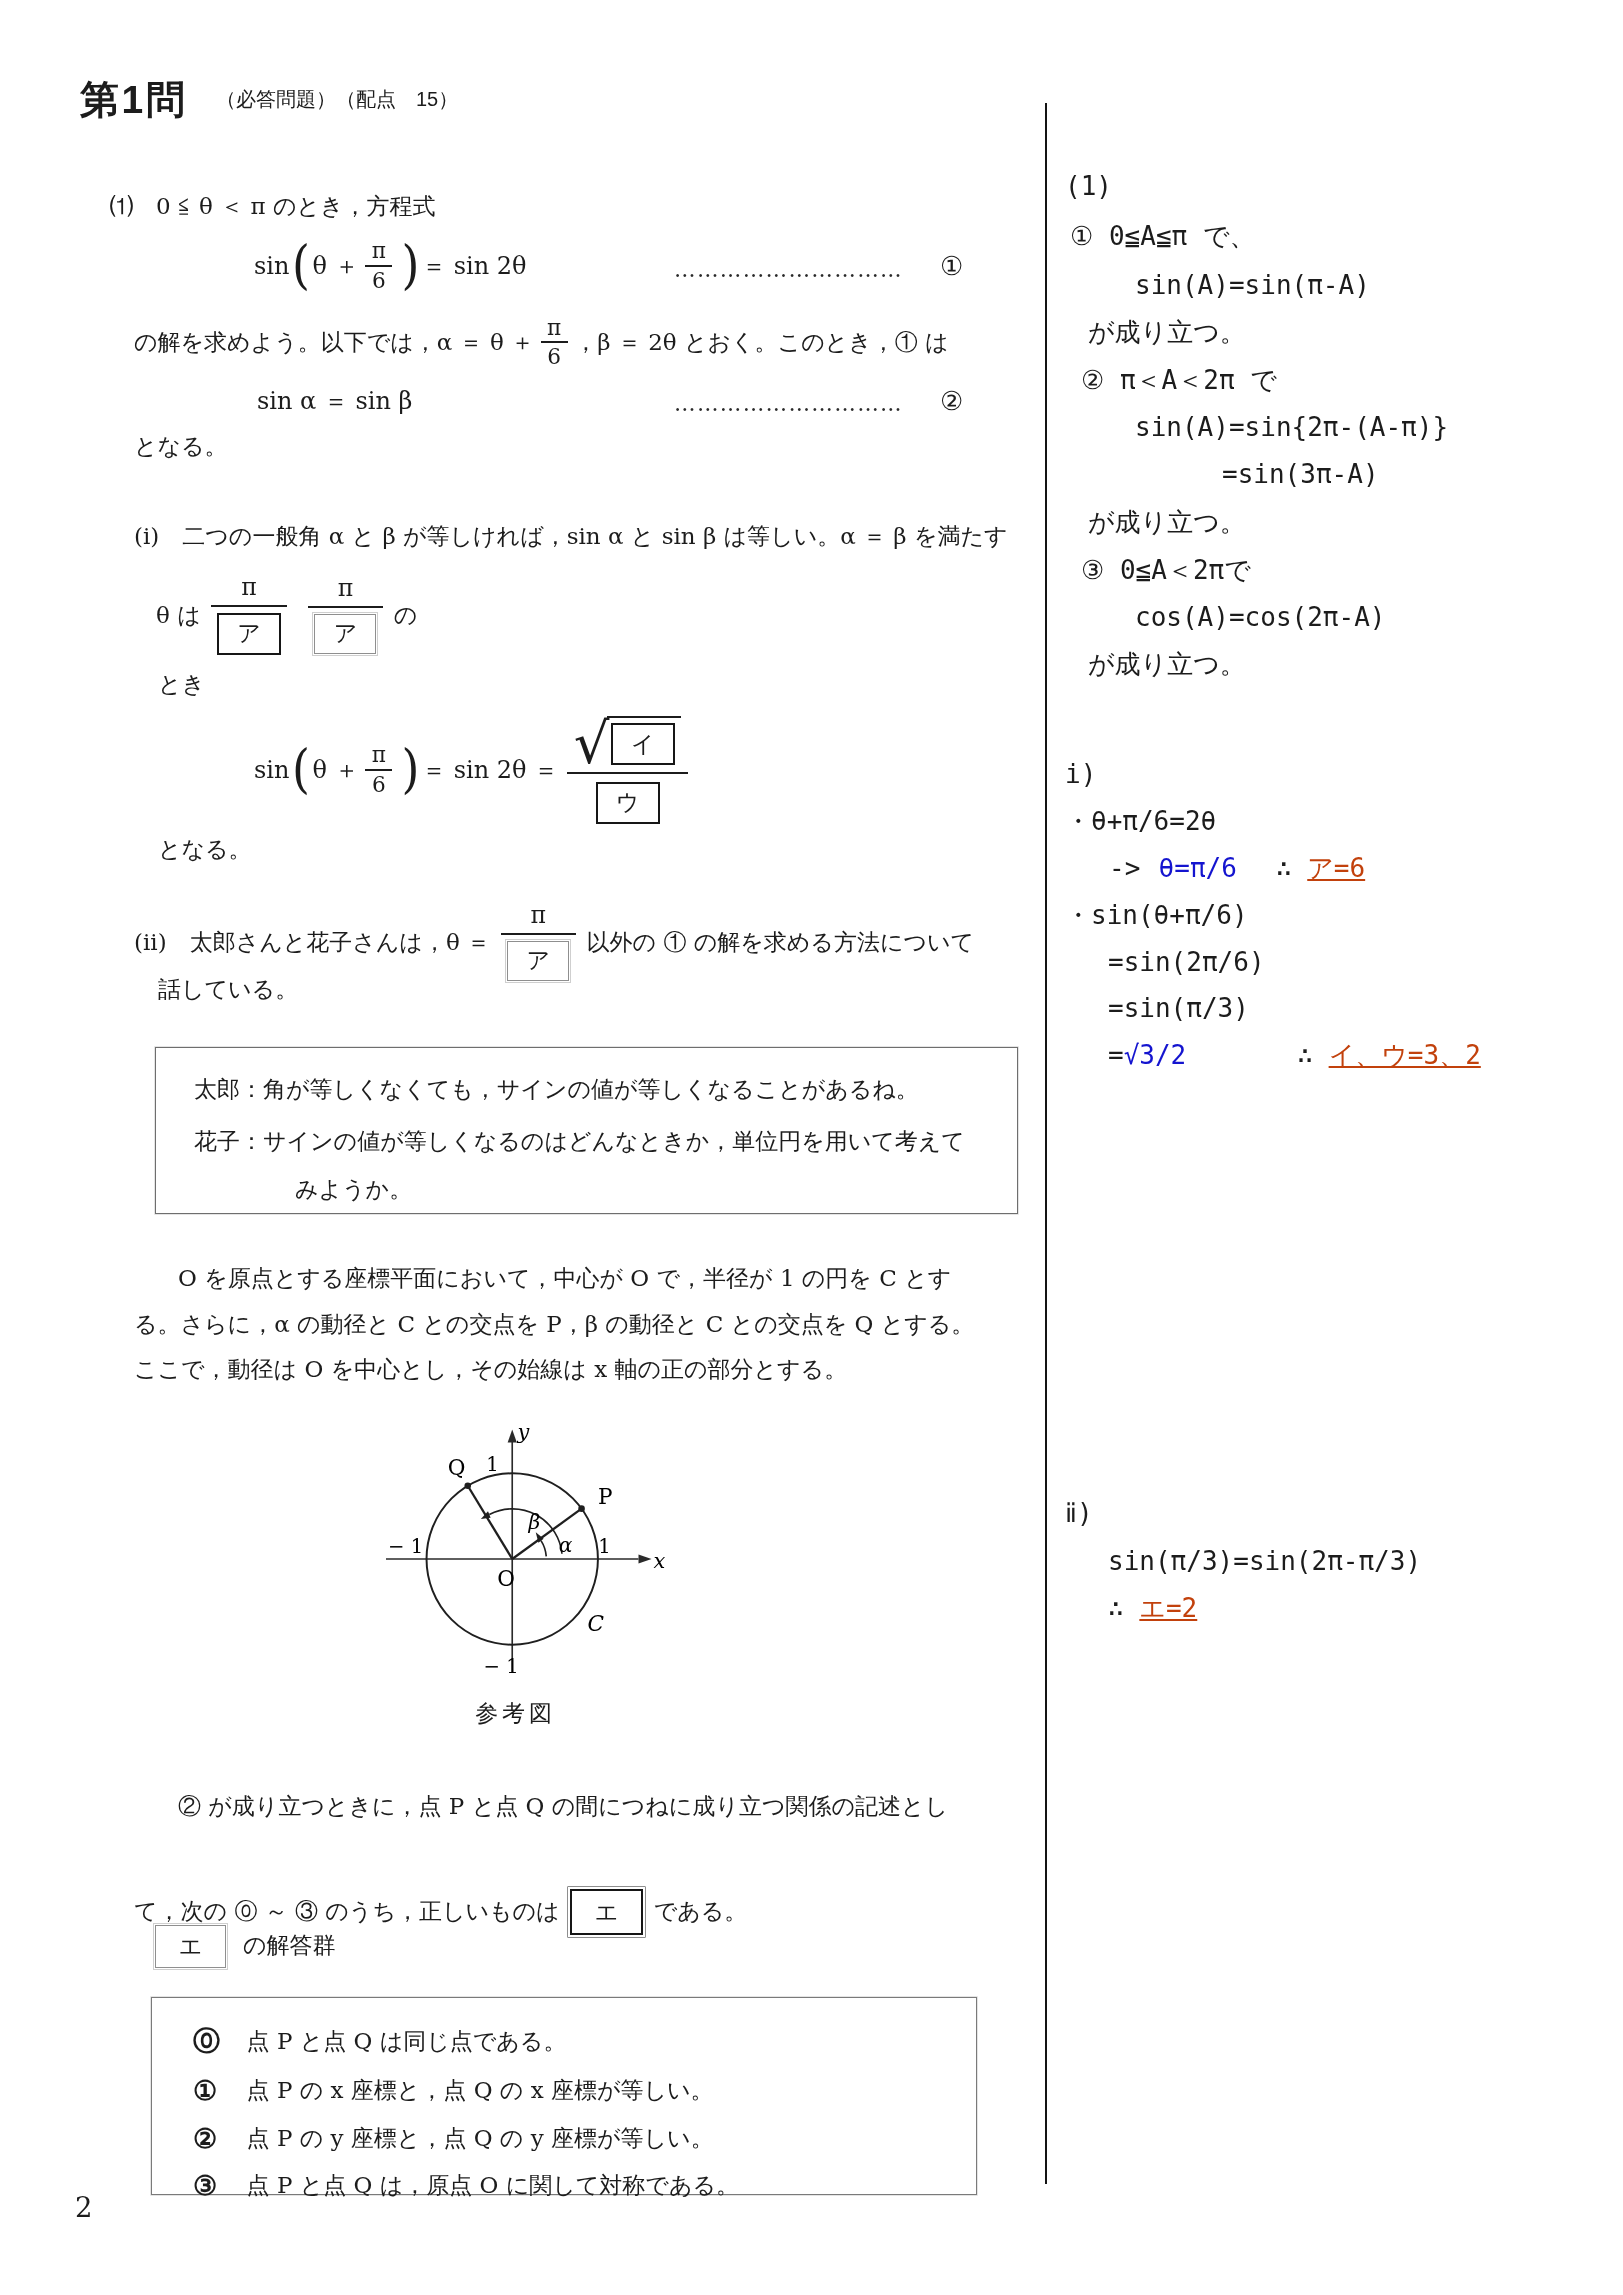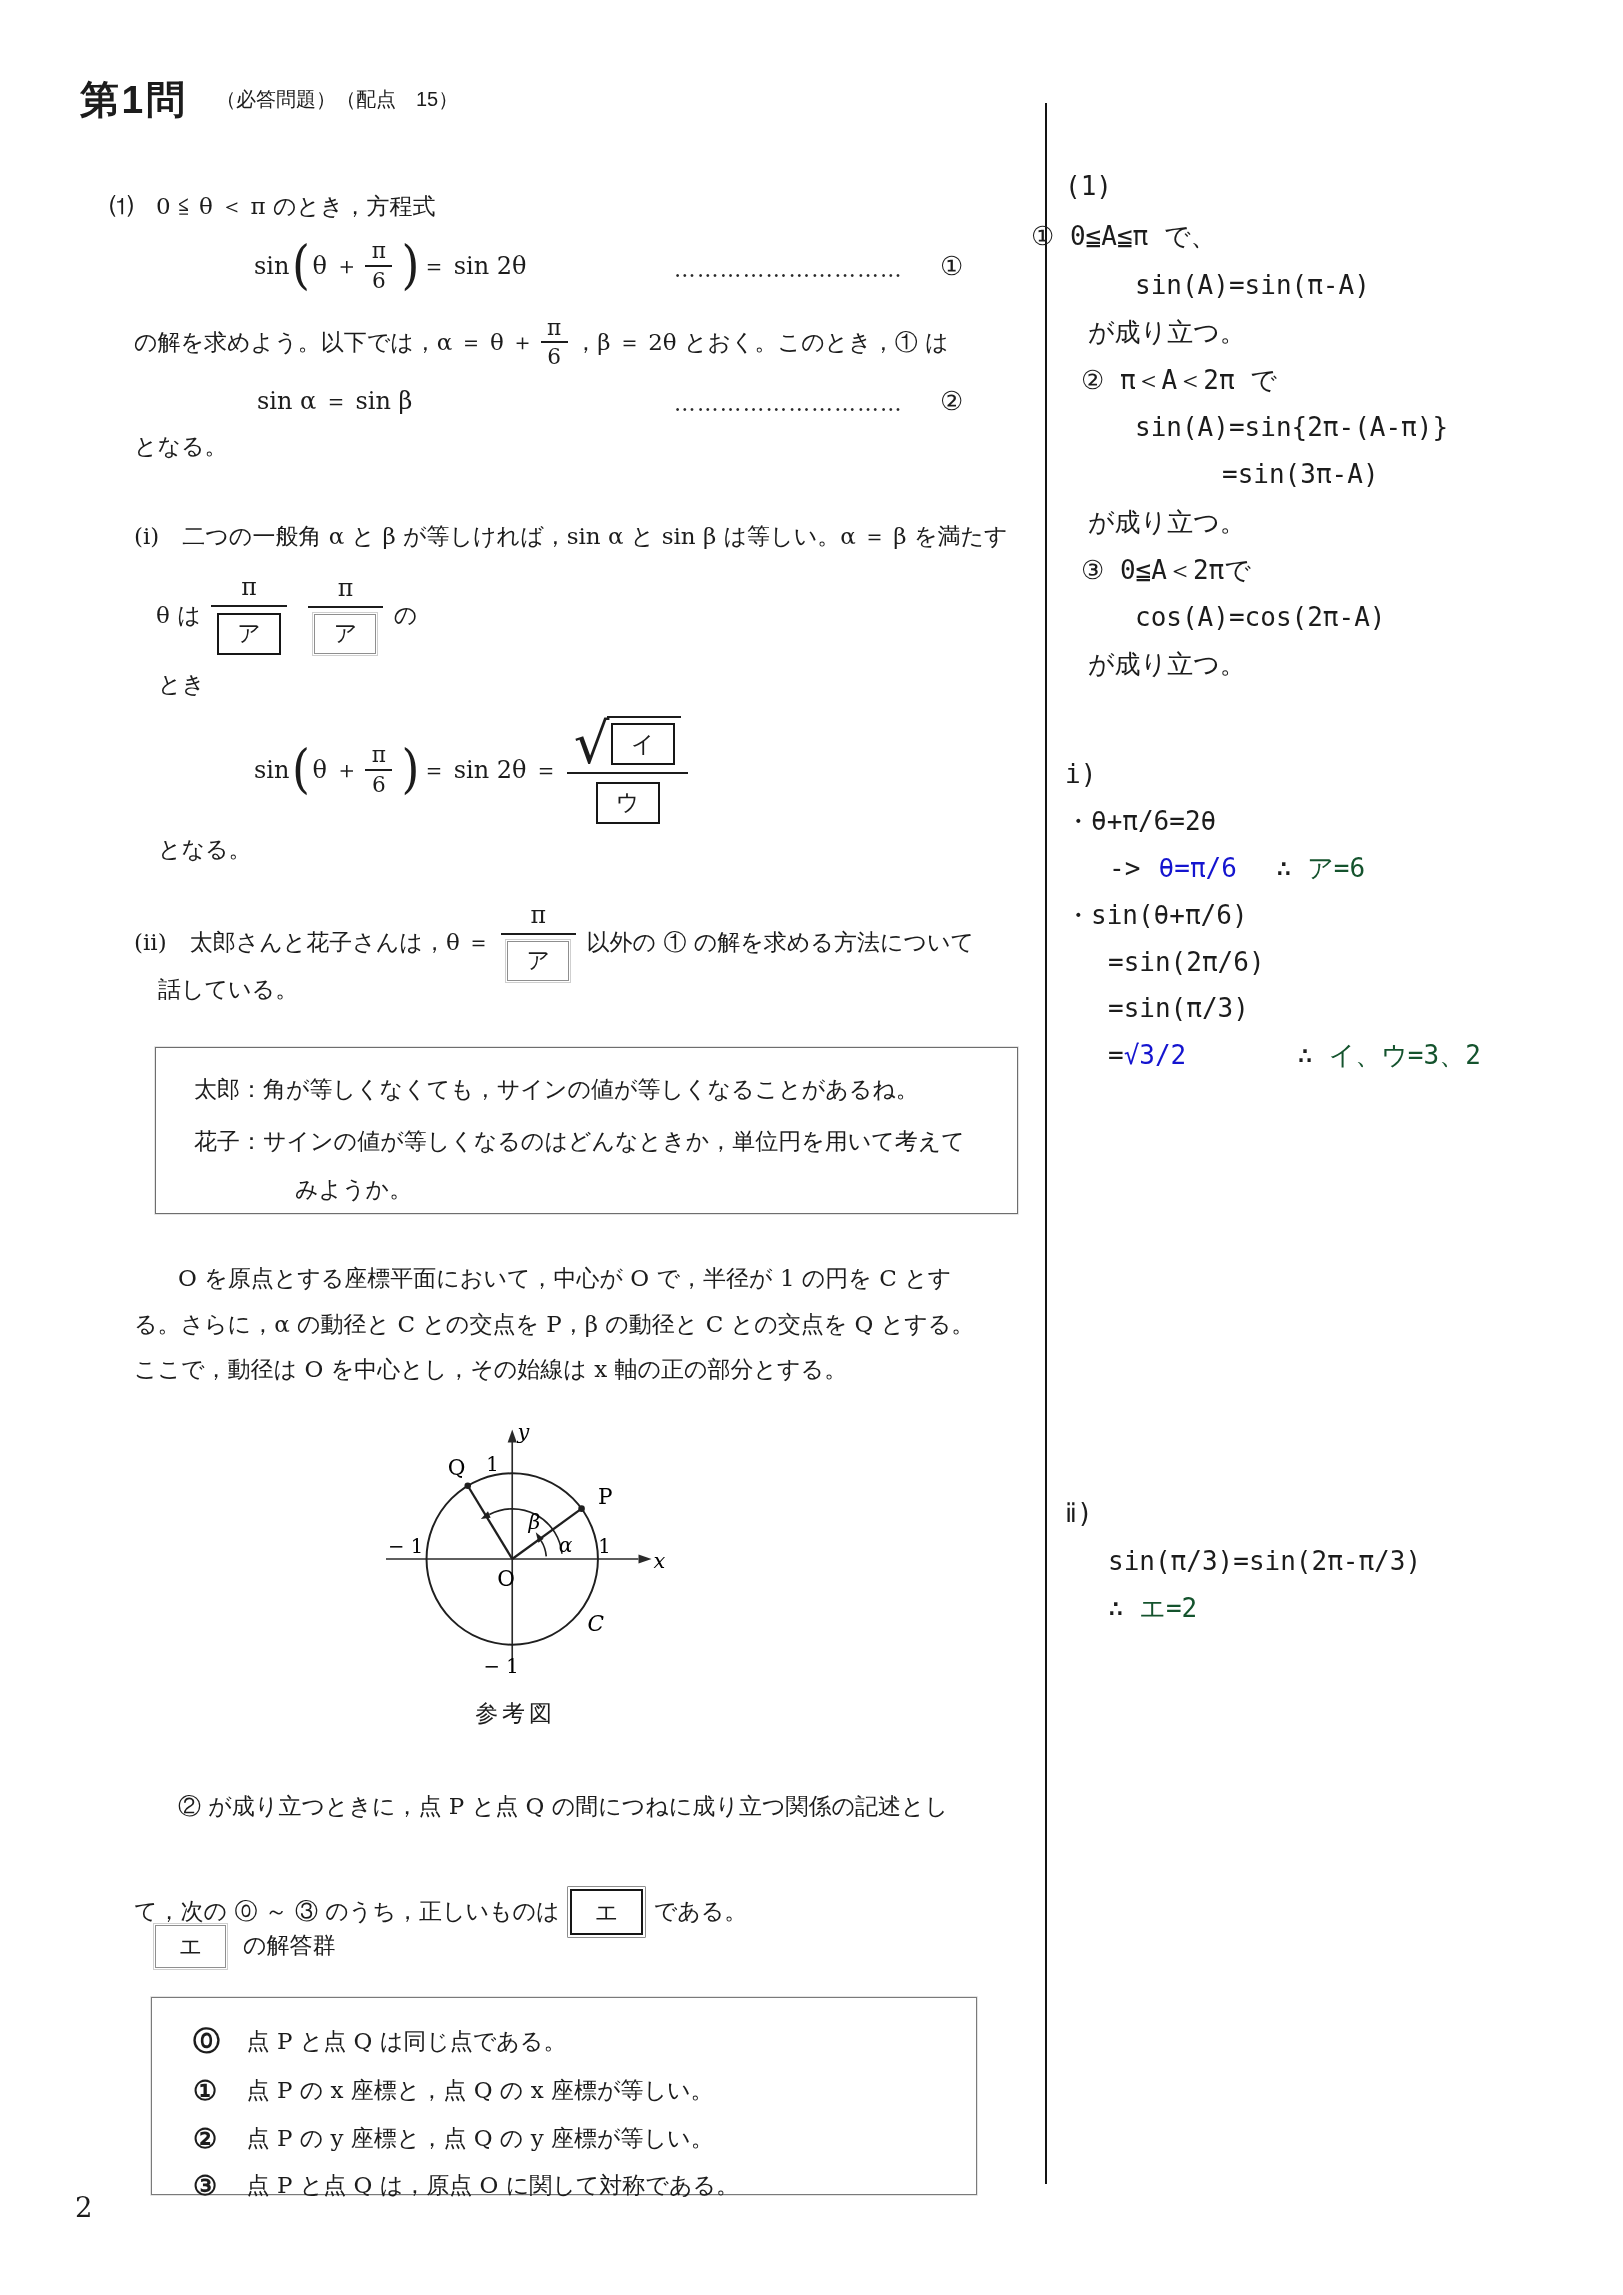--- a/index.html
+++ b/index.html
@@ -13,21 +13,21 @@
   }
   .abs{position:absolute;}
   .serif{font-family:"DejaVu Serif","Liberation Serif",serif;}
   .gothic{font-family:"Liberation Sans","DejaVu Sans",sans-serif;}
   .mono{font-family:"DejaVu Sans Mono","Liberation Mono",monospace;}
   .t35{font-size:23px;line-height:1.2;}
   .t37{font-size:24px;line-height:1.2;}
   .t40{font-size:26px;line-height:1.2;}
   .row{display:flex;align-items:center;}
   .blue{color:#1414cf;}
-  .red{color:#14532d;}
+  .red{color:#c2410c;text-decoration:underline;}
 
   
   .sfrac{display:inline-flex;flex-direction:column;align-items:center;vertical-align:middle;margin:0 6.5px;}
   .sfrac .n{border-bottom:2px solid #1c1c1c;padding:0 6.5px 2.6px;font-size:21.6px;line-height:1;}
   .sfrac .d{padding-top:3.3px;font-size:21.6px;line-height:1;}
 
   
   .fracbox{display:inline-flex;flex-direction:column;align-items:center;margin:0 10.5px;}
   .fracbox .fnum{font-size:23.6px;line-height:1;padding:0 30px 5.2px;border-bottom:2px solid #1c1c1c;}
   .fracbox .fden{margin-top:5.9px;}
@@ -225,21 +225,21 @@
     </div>
   </div>
 </div>
 
 <div class="abs serif" style="left:75px;top:2191px;font-size:27.5px;">2</div>
 
 <div class="abs divider" style="left:1045px;top:103px;width:2px;height:2081px;"></div>
 
 <div class="abs mono t40" style="left:1065px;top:171px;">(1)</div>
 
-<div class="abs mono t40" style="left:1031px;top:221px;">① 0≦A≦π で、</div>
+<div class="abs mono t40" style="left:1070px;top:221px;">① 0≦A≦π で、</div>
 <div class="abs mono t40" style="left:1135px;top:270px;">sin(A)=sin(π-A)</div>
 <div class="abs mono t40" style="left:1088px;top:317px;">が成り立つ。</div>
 
 <div class="abs mono t40" style="left:1081px;top:365px;">② π＜A＜2π で</div>
 <div class="abs mono t40" style="left:1135px;top:412px;">sin(A)=sin{2π-(A-π)}</div>
 <div class="abs mono t40" style="left:1222px;top:459px;">=sin(3π-A)</div>
 <div class="abs mono t40" style="left:1088px;top:507px;">が成り立つ。</div>
 
 <div class="abs mono t40" style="left:1081px;top:555px;">③ 0≦A＜2πで</div>
 <div class="abs mono t40" style="left:1135px;top:602px;">cos(A)=cos(2π-A)</div>

